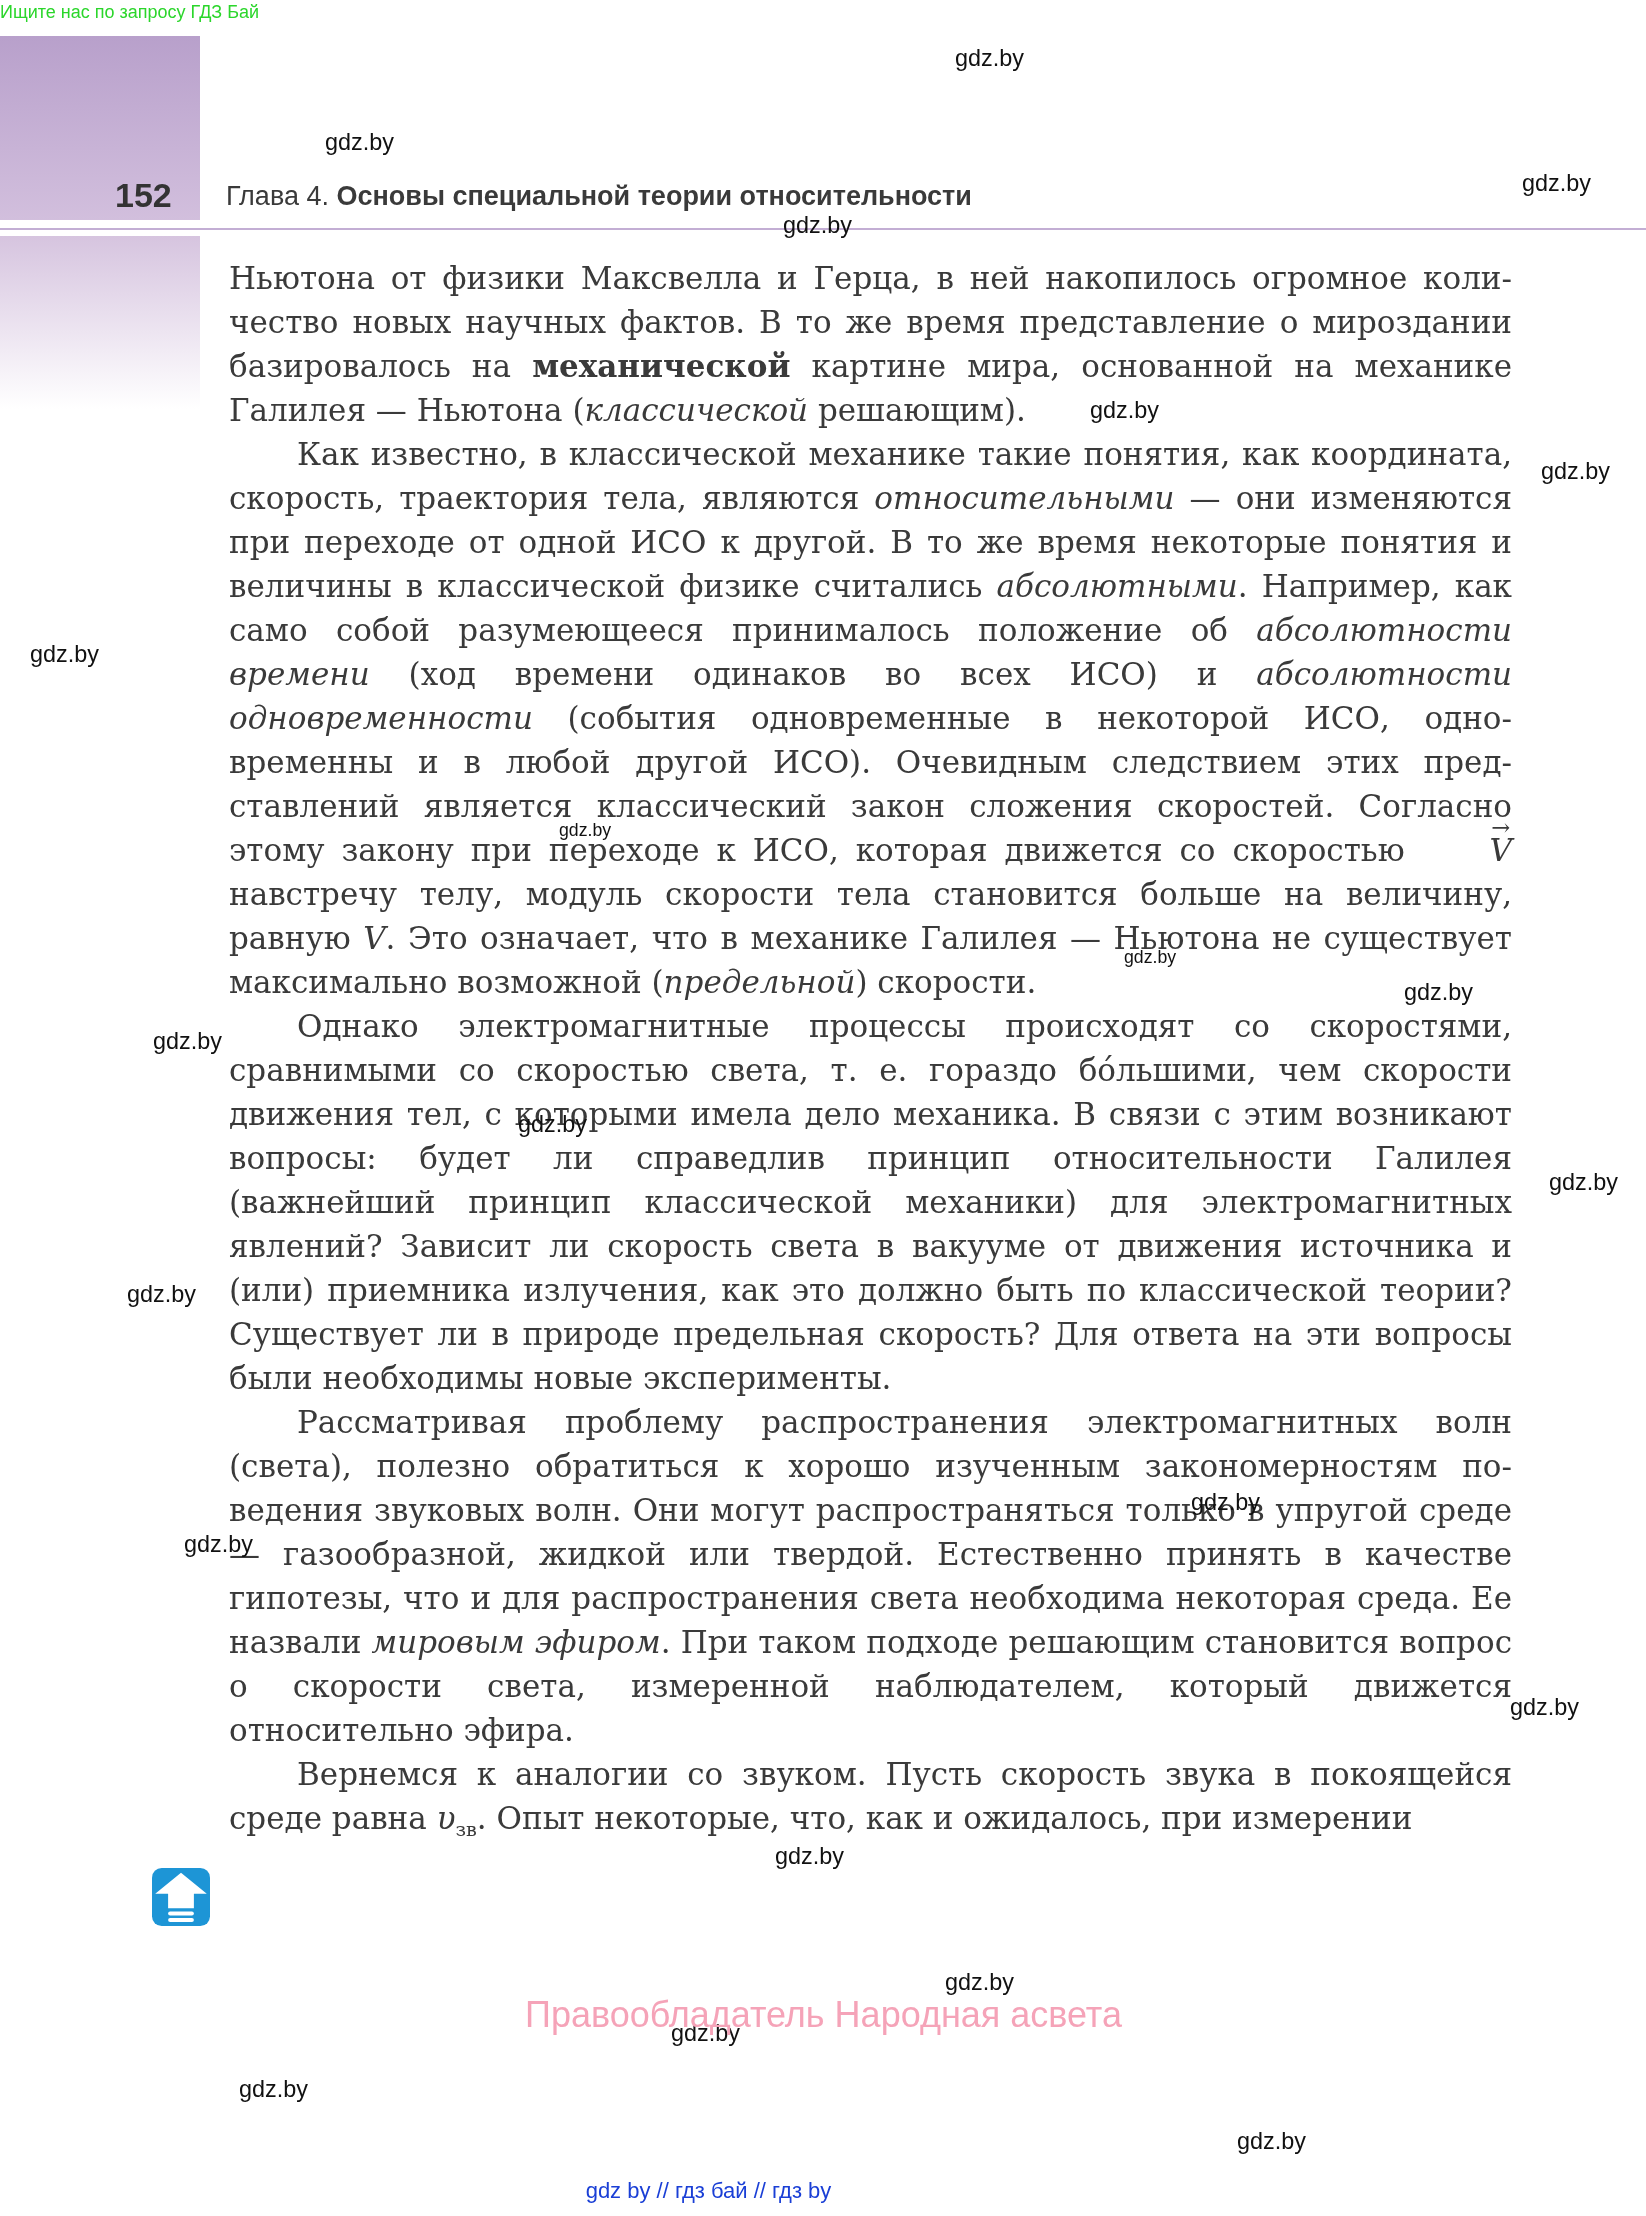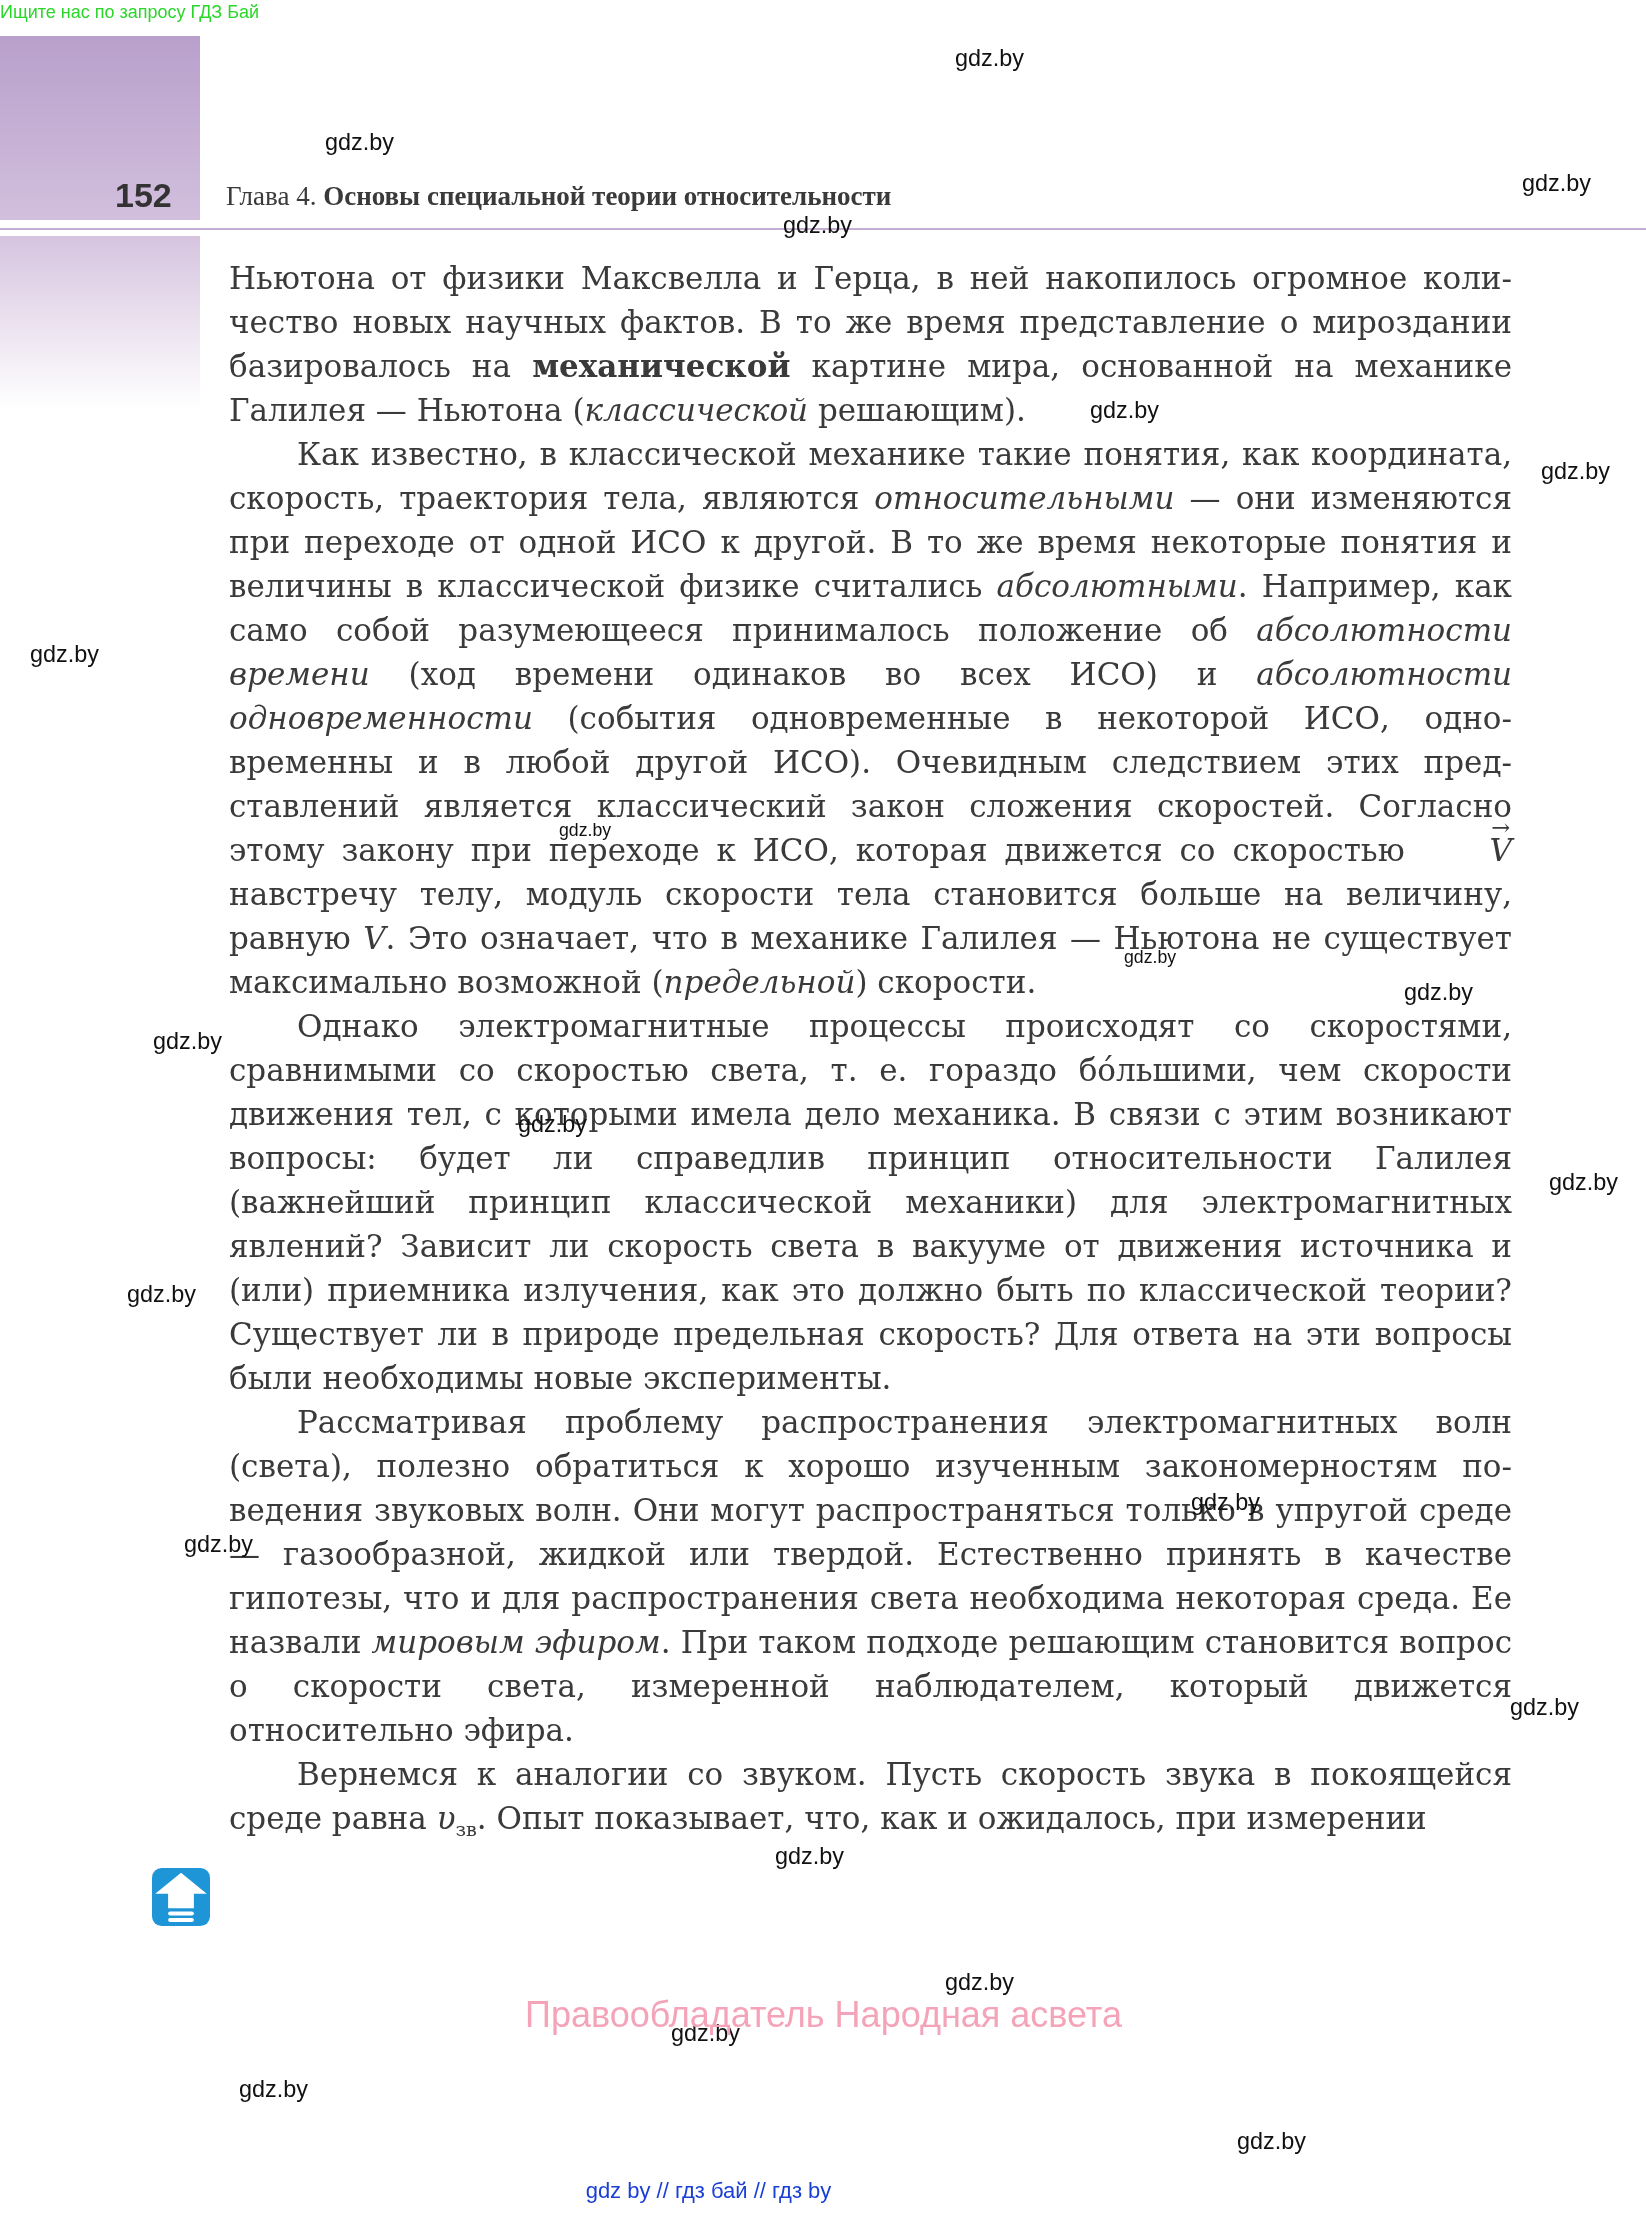--- a/index.html
+++ b/index.html
@@ -19,21 +19,21 @@
   }
   .header-rule {
     position: absolute; left: 0; top: 228px; width: 1647px; height: 2.4px; background: #c3aed4;
   }
   .page-number {
     position: absolute; left: 115px; top: 176px;
     font-family: "Liberation Sans", sans-serif; font-weight: bold; font-size: 34px; color: #333;
   }
   .chapter-title {
     position: absolute; left: 226px; top: 181px;
-    font-family: Liberation Serif, serif; font-size: 27px; color: #3a3a3a; white-space: nowrap;
+    font-family: Liberation Sans, sans-serif; font-size: 27px; color: #3a3a3a; white-space: nowrap;
   }
   .chapter-title .bold { font-weight: bold; }
 
   .body-text {
     position: absolute; left: 229px; top: 256px; width: 1283px;
     font-family: "DejaVu Serif", "Liberation Serif", serif;
     font-size: 31px; line-height: 44px; color: #3a3a3a;
     text-align: justify; hyphens: manual;
   }
   .body-text p { margin: 0; text-indent: 0; }
@@ -82,21 +82,21 @@
 <div class="body-text">
   <p><span>Ньютона от физики Максвелла и Герца, в ней накопилось огромное коли­чество новых научных фактов. В то же время представление о мироздании базировалось на </span><strong>механической</strong><span> картине мира, основанной на механике Галилея — Ньютона (</span><em>классической</em><span> решающим).</span></p>
 
   <p class="indent"><span>Как известно, в классической механике такие понятия, как коорди­ната, скорость, траектория тела, являются </span><em>относительными</em><span> — они из­меняются при переходе от одной ИСО к другой. В то же время некоторые понятия и величины в классической физике считались </span><em>абсолютными</em><span>. Например, как само собой разумеющееся принималось положение об </span><em>аб­солютности времени</em><span> (ход времени одинаков во всех ИСО) и </span><em>абсолют­ности одновременности</em><span> (события одновременные в некоторой ИСО, одно­временны и в любой другой ИСО). Очевидным следствием этих пред­ставлений является классический закон сложения скоростей. Согласно этому закону при переходе к ИСО, которая движется со скоростью </span><span class="vec">V</span><span> навстречу телу, модуль скорости тела становится больше на величину, равную </span><em>V</em><span>. Это означает, что в механике Галилея — Ньютона не суще­ствует максимально возможной (</span><em>предельной</em><span>) скорости.</span></p>
 
 
   <p class="indent">Однако электромагнитные процессы происходят со скоростями, сравнимыми со скоростью света, т. е. гораздо бо́льшими, чем скорости движения тел, с которыми имела дело механика. В связи с этим возни­кают вопросы: будет ли справедлив принцип относительности Галилея (важнейший принцип классической механики) для электромагнитных явлений? Зависит ли скорость света в вакууме от движения источника и (или) приемника излучения, как это должно быть по классической теории? Существует ли в природе предельная скорость? Для ответа на эти вопросы были необходимы новые эксперименты.</p>
 
   <p class="indent"><span>Рассматривая проблему распространения электромагнитных волн (света), полезно обратиться к хорошо изученным закономерностям по­ведения звуковых волн. Они могут распространяться только в упругой среде — газообразной, жидкой или твердой. Естественно принять в ка­честве гипотезы, что и для распространения света необходима некото­рая среда. Ее назвали </span><em>мировым эфиром</em><span>. При таком подходе решающим становится вопрос о скорости света, измеренной наблюдателем, который движется относительно эфира.</span></p>
 
-  <p class="indent"><span>Вернемся к аналогии со звуком. Пусть скорость звука в покоящейся среде равна </span><em>υ</em><sub>зв</sub><span>. Опыт показывает, что, как и ожидалось, при измерении</span></p>
+  <p class="indent"><span>Вернемся к аналогии со звуком. Пусть скорость звука в покоящейся среде равна </span><em>υ</em><sub>зв</sub><span>. Опыт некоторые, что, как и ожидалось, при измерении</span></p>
 </div>
 
 <svg class="nav-icon" viewBox="0 0 72 72">
   <rect x="0" y="0" width="72" height="72" rx="12" fill="#1d95d6"></rect>
   <polygon points="36,6 68,32 52,32 52,50 20,50 20,32 4,32" fill="#ffffff"></polygon>
   <rect x="20" y="54" width="32" height="5" rx="2.5" fill="#ffffff"></rect>
   <rect x="20" y="62" width="32" height="5" rx="2.5" fill="#ffffff"></rect>
 </svg>
 
 <div id="wm-layer">

